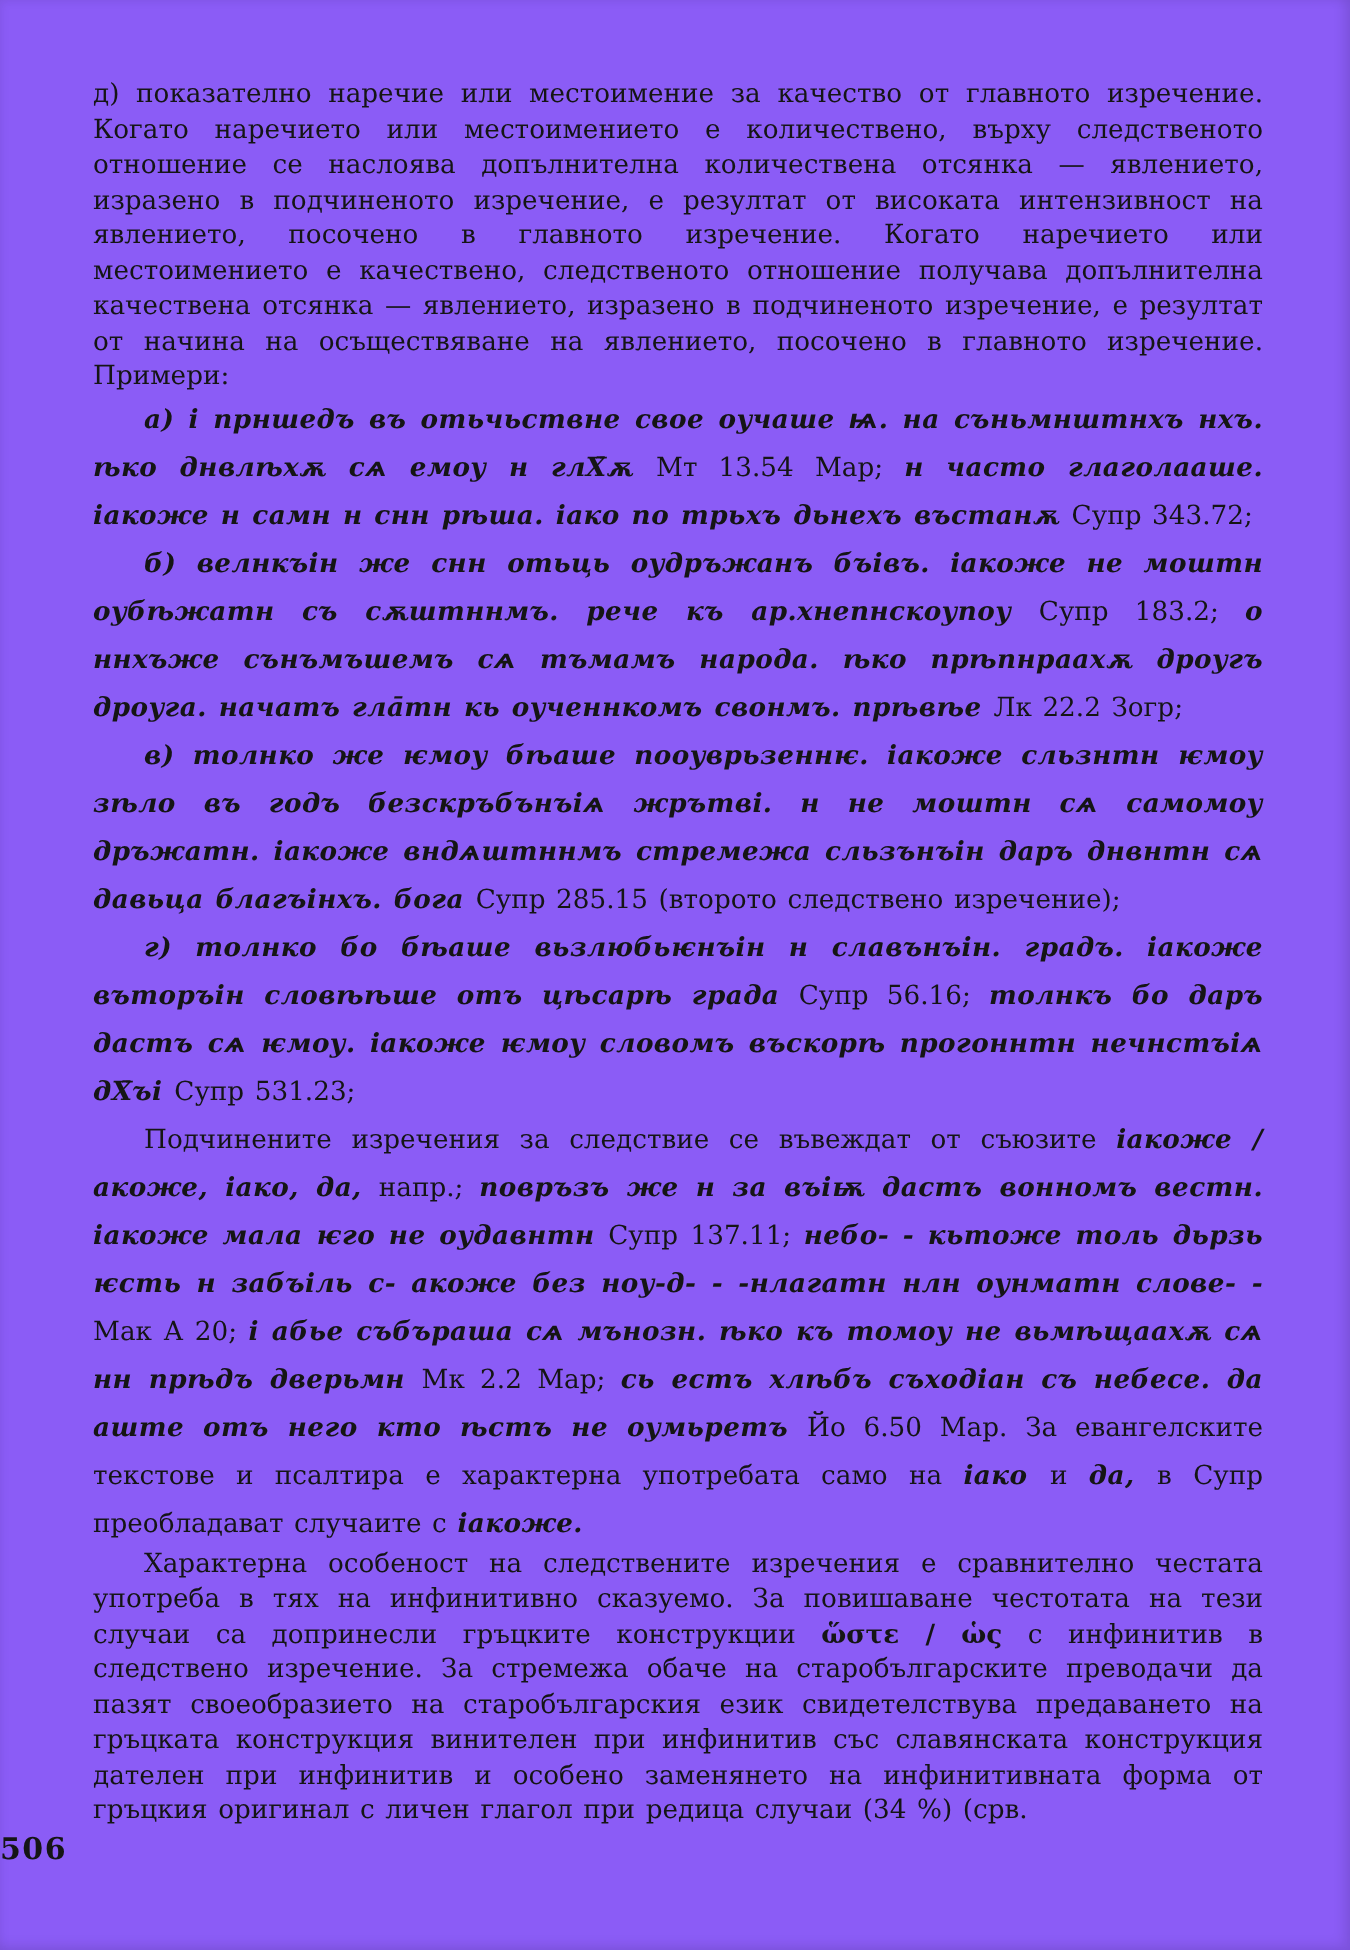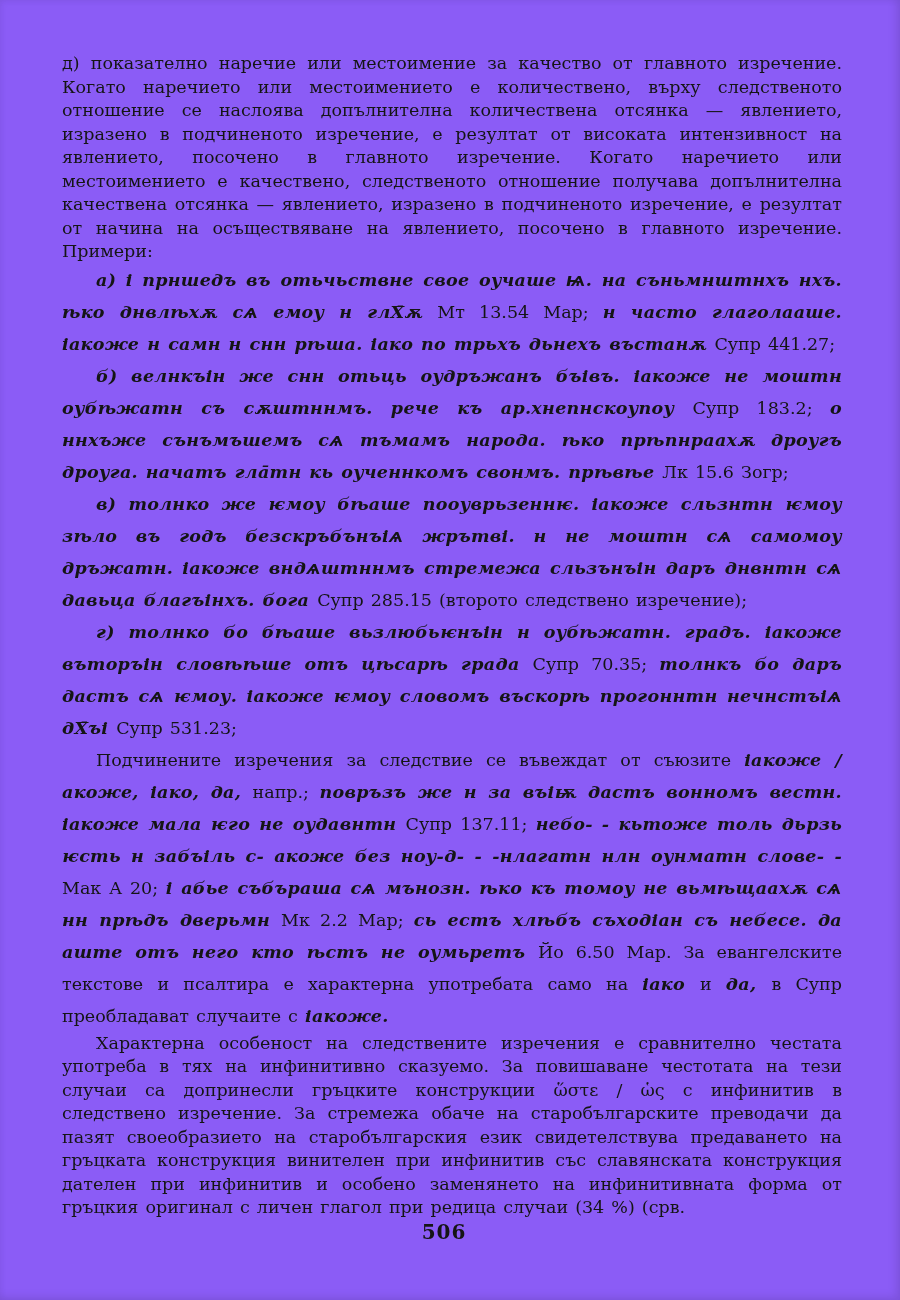--- a/index.html
+++ b/index.html
@@ -27,39 +27,38 @@
     word-spacing: 1.5px;
   }
   .para.wide { line-height: 32px; }
   .para.indent { text-indent: 34px; }
   .seg-ocs {
     font-weight: bold;
     letter-spacing: 0.3px;
     font-style: italic;
   }
   .seg-normal { }
-  .seg-greek { font-style: normal; }
+  .seg-greek { font-style: normal; font-weight: bold; }
   .page-number {
     position: absolute;
     left: 0;
     right: 12px;
     bottom: 56px;
-    text-align: center;
     font-weight: bold;
     font-size: 20px;
     letter-spacing: 1px;
   }
 </style>
 </head>
 <body>
 
 <div class="page">
   <div>
       <p class="para normal"><span class="seg-normal">д) показателно наречие или местоимение за качество от главното изречение. Когато наречието или местоимението е количествено, върху следственото отношение се наслоява допълнителна количествена отсянка — явлението, изразено в подчиненото изречение, е резултат от високата интензивност на явлението, посочено в главното изречение. Когато наречието или местоимението е качествено, следственото отношение получава допълнителна качествена отсянка — явлението, изразено в подчиненото изречение, е резултат от начина на осъществяване на явлението, посочено в главното изречение. Примери:</span></p>
-      <p class="para wide indent"><span class="seg-ocs">а) і прншедъ въ отьчьствне свое оучаше ѩ. на съньмнштнхъ нхъ. ѣко днвлѣхѫ сѧ емоу н глХ̄ѫ </span><span class="seg-normal">Мт 13.54 Мар; </span><span class="seg-ocs">н часто глаголааше. іакоже н самн н снн рѣша. іако по трьхъ дьнехъ въстанѫ </span><span class="seg-normal">Супр 441.27;</span></p>
-      <p class="para wide indent"><span class="seg-ocs">б) велнкъін же снн отьць оудръжанъ бъівъ. іакоже не моштн оубѣжатн съ сѫштннмъ. рече къ ар.хнепнскоупоу </span><span class="seg-normal">Супр 183.2; </span><span class="seg-ocs">о ннхъже сънъмъшемъ сѧ тъмамъ народа. ѣко прѣпнраахѫ дроугъ дроуга. начатъ гла̄тн кь оученнкомъ свонмъ. прѣвѣе </span><span class="seg-normal">Лк 15.6 Зогр;</span></p>
+      <p class="para wide indent"><span class="seg-ocs">а) і прншедъ въ отьчьствне свое оучаше ѩ. на съньмнштнхъ нхъ. ѣко днвлѣхѫ сѧ емоу н глХ̄ѫ </span><span class="seg-normal">Мт 13.54 Мар; </span><span class="seg-ocs">н часто глаголааше. іакоже н самн н снн рѣша. іако по трьхъ дьнехъ въстанѫ </span><span class="seg-normal">Супр 343.72;</span></p>
+      <p class="para wide indent"><span class="seg-ocs">б) велнкъін же снн отьць оудръжанъ бъівъ. іакоже не моштн оубѣжатн съ сѫштннмъ. рече къ ар.хнепнскоупоу </span><span class="seg-normal">Супр 183.2; </span><span class="seg-ocs">о ннхъже сънъмъшемъ сѧ тъмамъ народа. ѣко прѣпнраахѫ дроугъ дроуга. начатъ гла̄тн кь оученнкомъ свонмъ. прѣвѣе </span><span class="seg-normal">Лк 22.2 Зогр;</span></p>
       <p class="para wide indent"><span class="seg-ocs">в) толнко же ѥмоу бѣаше пооуврьзеннѥ. іакоже сльзнтн ѥмоу зѣло въ годъ безскръбънъіѧ жрътві. н не моштн сѧ самомоу дръжатн. іакоже вндѧштннмъ стремежа сльзънъін даръ днвнтн сѧ давьца благъінхъ. бога </span><span class="seg-normal">Супр 285.15 (второто следствено изречение);</span></p>
-      <p class="para wide indent"><span class="seg-ocs">г) толнко бо бѣаше вьзлюбьѥнъін н оубѣжатн. градъ. іакоже въторъін словѣѣше отъ цѣсарѣ града </span><span class="seg-normal">Супр 70.35; </span><span class="seg-ocs">толнкъ бо даръ дастъ сѧ ѥмоу. іакоже ѥмоу словомъ въскорѣ прогоннтн нечнстъіѧ дХ̄ъі </span><span class="seg-normal">Супр 531.23;</span></p>
+      <p class="para wide indent"><span class="seg-ocs">г) толнко бо бѣаше вьзлюбьѥнъін н славънъін. градъ. іакоже въторъін словѣѣше отъ цѣсарѣ града </span><span class="seg-normal">Супр 56.16; </span><span class="seg-ocs">толнкъ бо даръ дастъ сѧ ѥмоу. іакоже ѥмоу словомъ въскорѣ прогоннтн нечнстъіѧ дХ̄ъі </span><span class="seg-normal">Супр 531.23;</span></p>
       <p class="para wide indent"><span class="seg-normal">Подчинените изречения за следствие се въвеждат от съюзите </span><span class="seg-ocs">іакоже / акоже, іако, да, </span><span class="seg-normal">напр.; </span><span class="seg-ocs">повръзъ же н за въіѭ дастъ вонномъ вестн. іакоже мала ѥго не оудавнтн </span><span class="seg-normal">Супр 137.11; </span><span class="seg-ocs">небо- - кьтоже толь дьрзь ѥсть н забъіль с- акоже без ноу-д- - -нлагатн нлн оунматн слове- - </span><span class="seg-normal">Мак А 20; </span><span class="seg-ocs">і абье събъраша сѧ мънозн. ѣко къ томоу не вьмѣщаахѫ сѧ нн прѣдъ дверьмн </span><span class="seg-normal">Мк 2.2 Мар; </span><span class="seg-ocs">сь естъ хлѣбъ съходіан съ небесе. да аште отъ него кто ѣстъ не оумьретъ </span><span class="seg-normal">Йо 6.50 Мар. За евангелските текстове и псалтира е характерна употребата само на </span><span class="seg-ocs">іако </span><span class="seg-normal">и </span><span class="seg-ocs">да, </span><span class="seg-normal">в Супр преобладават случаите с </span><span class="seg-ocs">іакоже.</span></p>
       <p class="para normal indent"><span class="seg-normal">Характерна особеност на следствените изречения е сравнително честата употреба в тях на инфинитивно сказуемо. За повишаване честотата на тези случаи са допринесли гръцките конструкции </span><span class="seg-greek">ὥστε / ὡς</span><span class="seg-normal"> с инфинитив в следствено изречение. За стремежа обаче на старобългарските преводачи да пазят своеобразието на старобългарския език свидетелствува предаването на гръцката конструкция винителен при инфинитив със славянската конструкция дателен при инфинитив и особено заменянето на инфинитивната форма от гръцкия оригинал с личен глагол при редица случаи (34 %) (срв. </span></p>
     </div>
   <div class="page-number">506</div>
 </div>
 
 </body></html>

